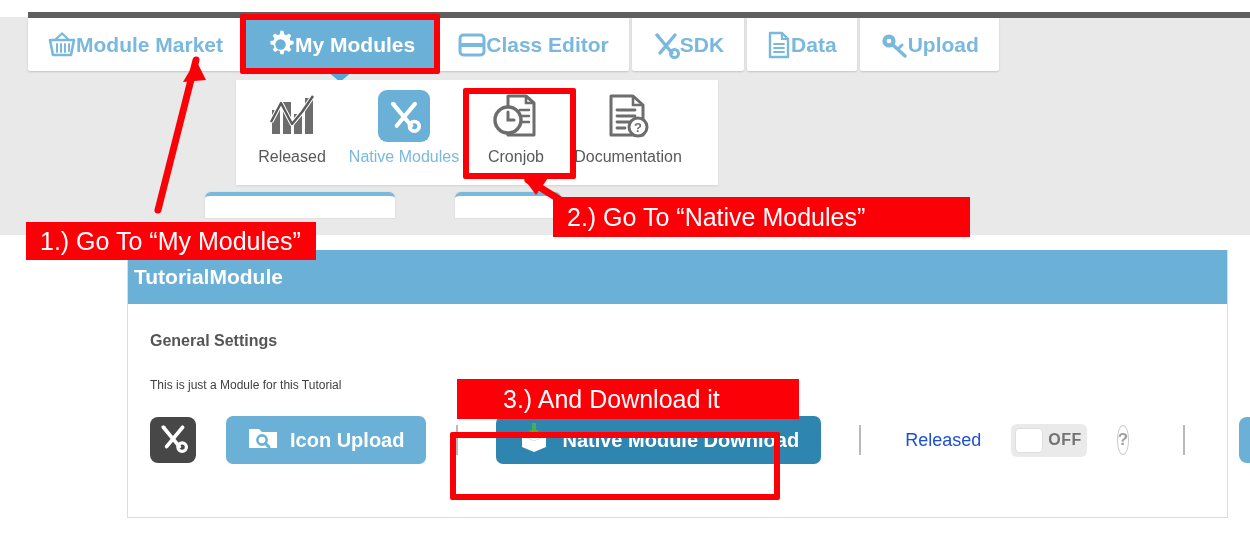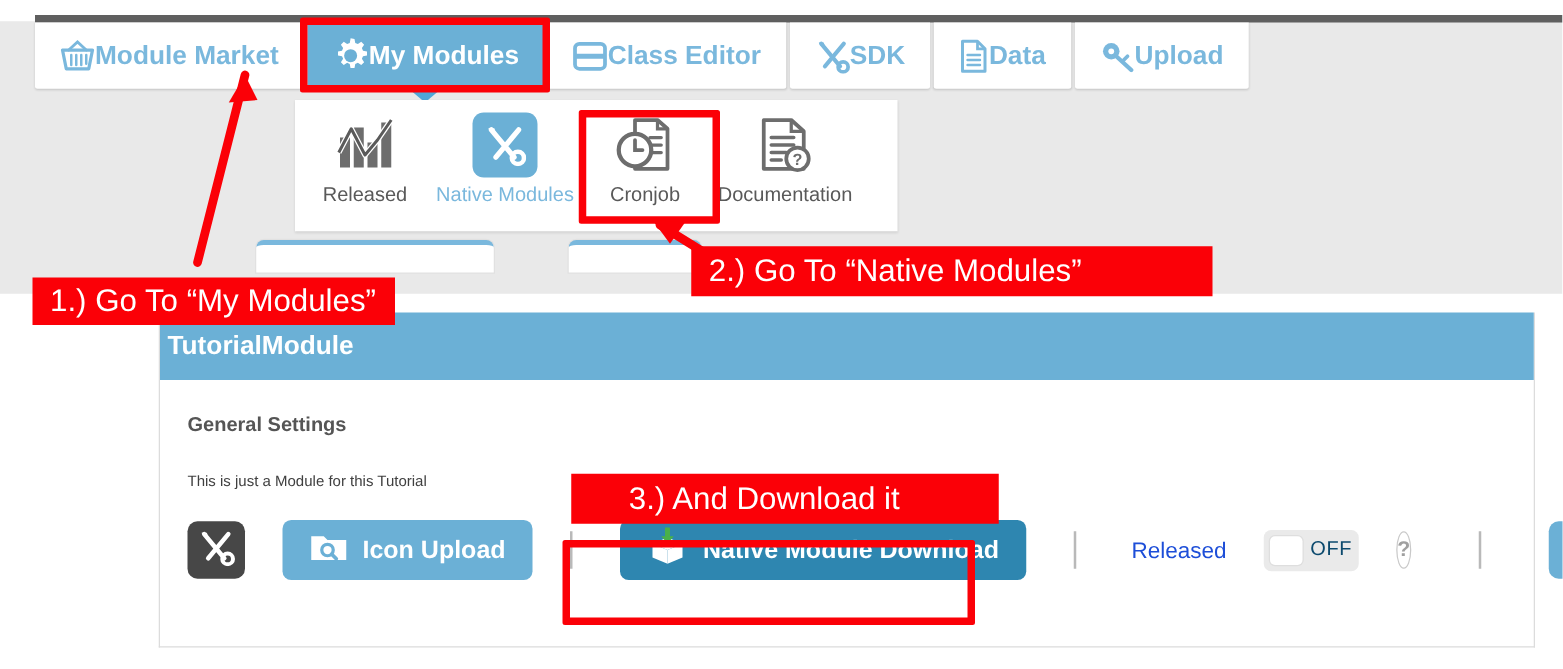--- a/index.html
+++ b/index.html
@@ -199,22 +199,22 @@
   }
   .toggle .knob {
     width: 26px; height: 23px;
     background: #ffffff;
     border-radius: 4px;
     box-shadow: 0 0 0 1px rgba(0,0,0,0.05);
     flex: 0 0 auto;
   }
   .toggle .off-text {
     font-size: 16px;
-    font-weight: normal;
-    color: #0c4a6e;
+    font-weight: bold;
+    color: #737373;
     letter-spacing: 0.5px;
   }
   .help-circle {
     width: 30px; height: 30px;
     border-radius: 50%;
     border: 1.6px solid #c9c9c9;
     color: #a0a0a0;
     display: flex; align-items: center; justify-content: center;
     font-size: 17px;
     font-weight: bold;

